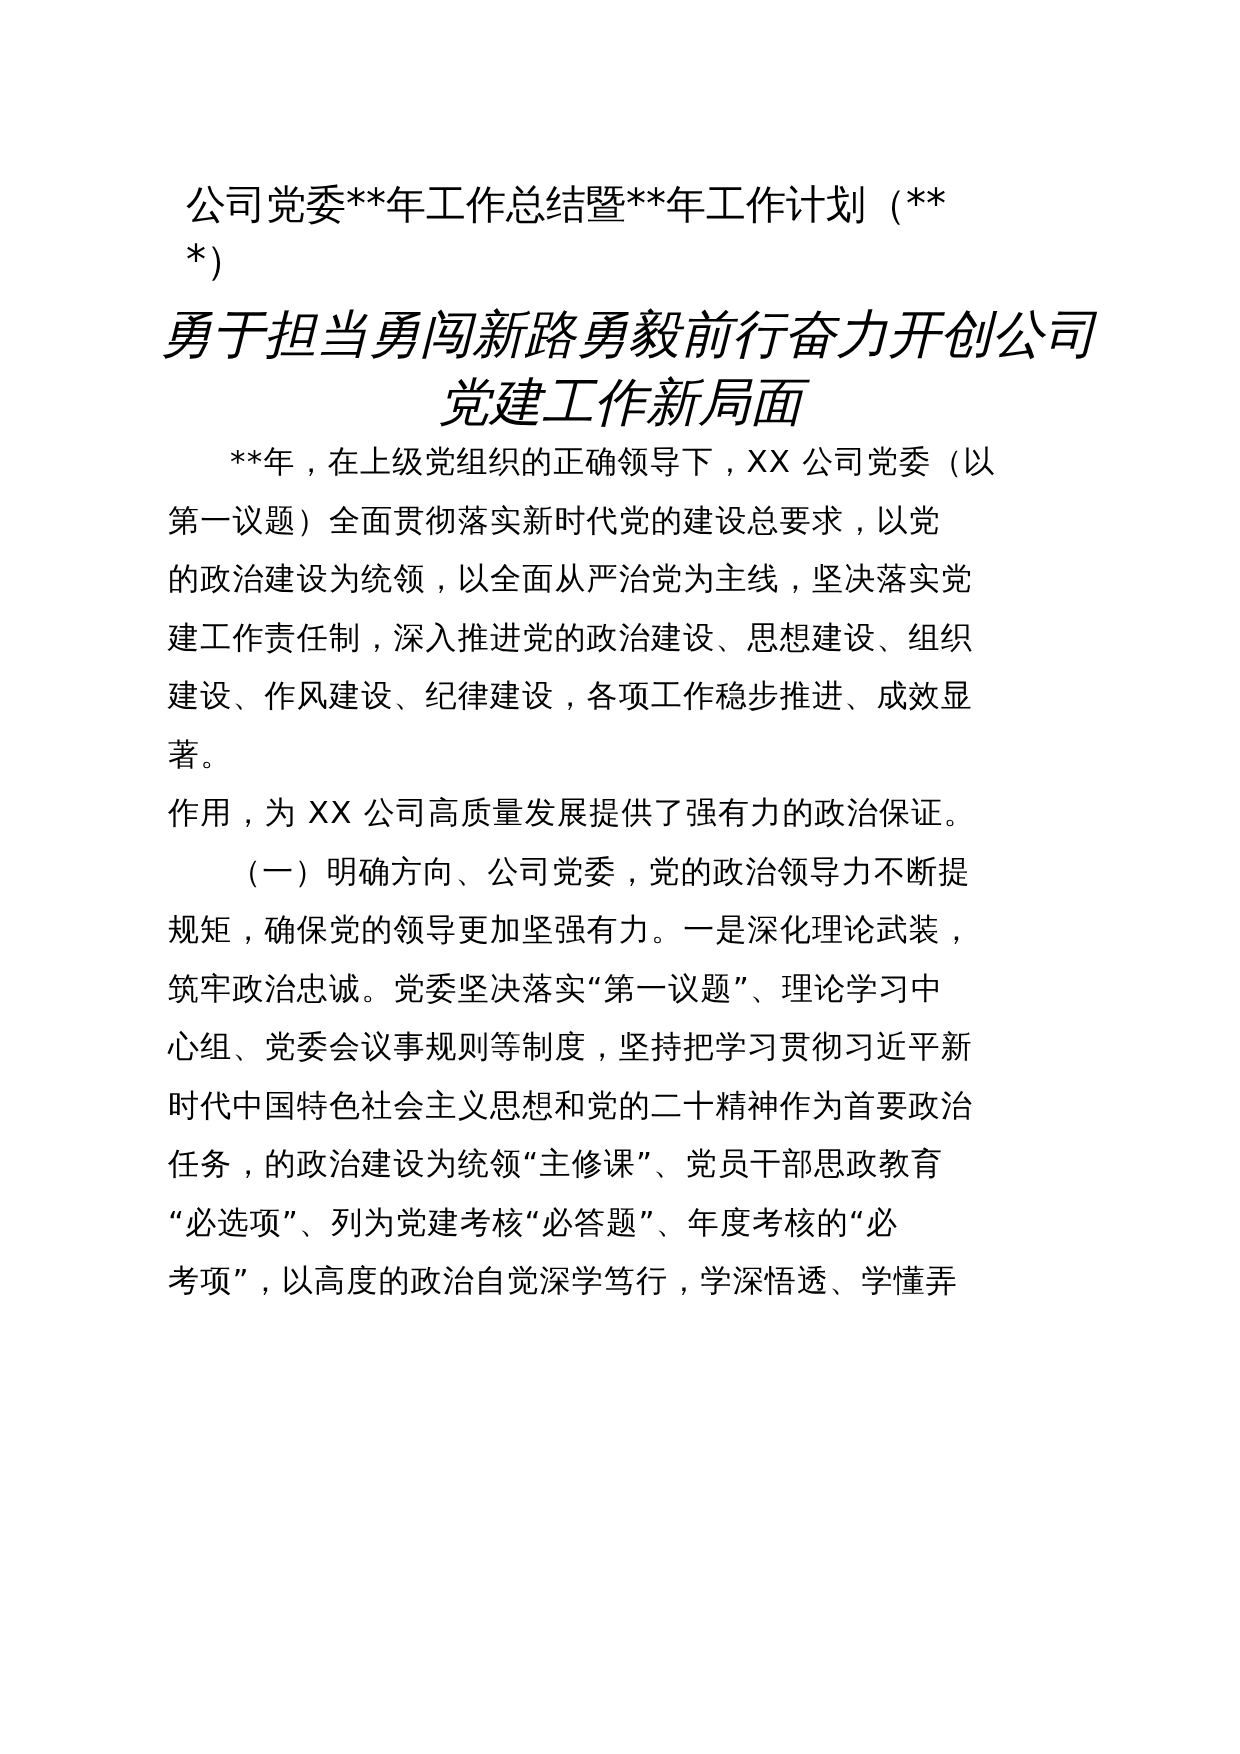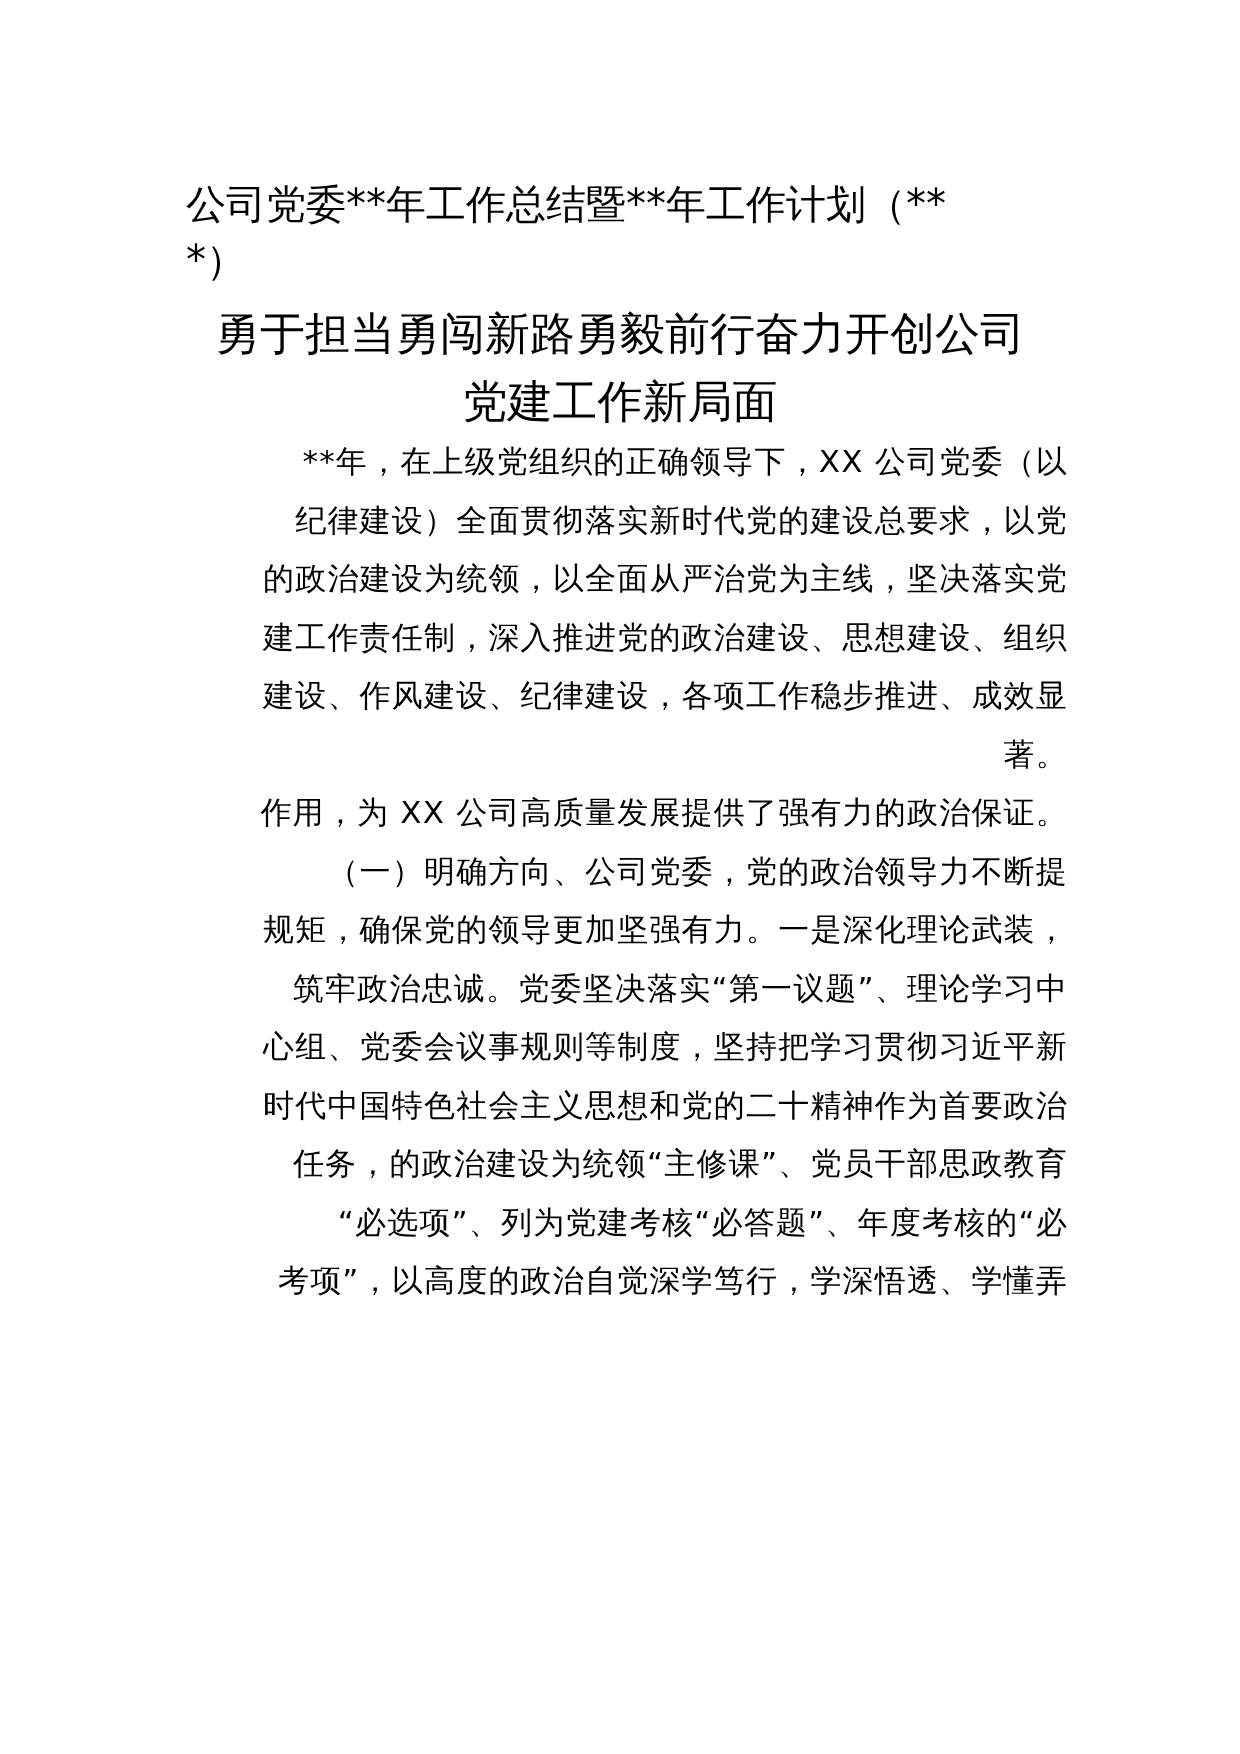--- a/index.html
+++ b/index.html
@@ -37,43 +37,43 @@
   .title .tl {
     display: block;
     white-space: nowrap;
   }
   .subtitle {
     position: absolute;
     left: 160px;
     top: 300px;
     width: 920px;
     text-align: center;
-    font-size: 45px;
+    font-size: 52px;
     line-height: 68px;
     font-weight: normal;
     margin: 0;
+    font-style: italic;
   }
   .subtitle .sl {
     display: block;
     white-space: nowrap;
   }
   .body {
     position: absolute;
     left: 168px;
     top: 432px;
     width: 900px;
   }
   .line {
     display: block;
     white-space: nowrap;
     font-size: 31px;
     height: 58.5px;
     line-height: 58.5px;
     letter-spacing: 1.2px;
-    text-align: right;
   }
   .indent {
     padding-left: 62px;
   }
 </style>
 </head>
 <body>
 
 <div class="page">
 
@@ -82,21 +82,21 @@
     <span class="tl">*）</span>
   </h1>
 
   <h2 class="subtitle">
     <span class="sl">勇于担当勇闯新路勇毅前行奋力开创公司</span>
     <span class="sl">党建工作新局面</span>
   </h2>
 
   <div class="body" id="body-text">
       <span class="line indent">**年，在上级党组织的正确领导下，XX 公司党委（以</span>
-      <span class="line">纪律建设）全面贯彻落实新时代党的建设总要求，以党</span>
+      <span class="line">第一议题）全面贯彻落实新时代党的建设总要求，以党</span>
       <span class="line">的政治建设为统领，以全面从严治党为主线，坚决落实党</span>
       <span class="line">建工作责任制，深入推进党的政治建设、思想建设、组织</span>
       <span class="line">建设、作风建设、纪律建设，各项工作稳步推进、成效显</span>
       <span class="line">著。</span>
       <span class="line">作用，为 XX 公司高质量发展提供了强有力的政治保证。</span>
       <span class="line indent">（一）明确方向、公司党委，党的政治领导力不断提</span>
       <span class="line">规矩，确保党的领导更加坚强有力。一是深化理论武装，</span>
       <span class="line">筑牢政治忠诚。党委坚决落实“第一议题”、理论学习中</span>
       <span class="line">心组、党委会议事规则等制度，坚持把学习贯彻习近平新</span>
       <span class="line">时代中国特色社会主义思想和党的二十精神作为首要政治</span>

